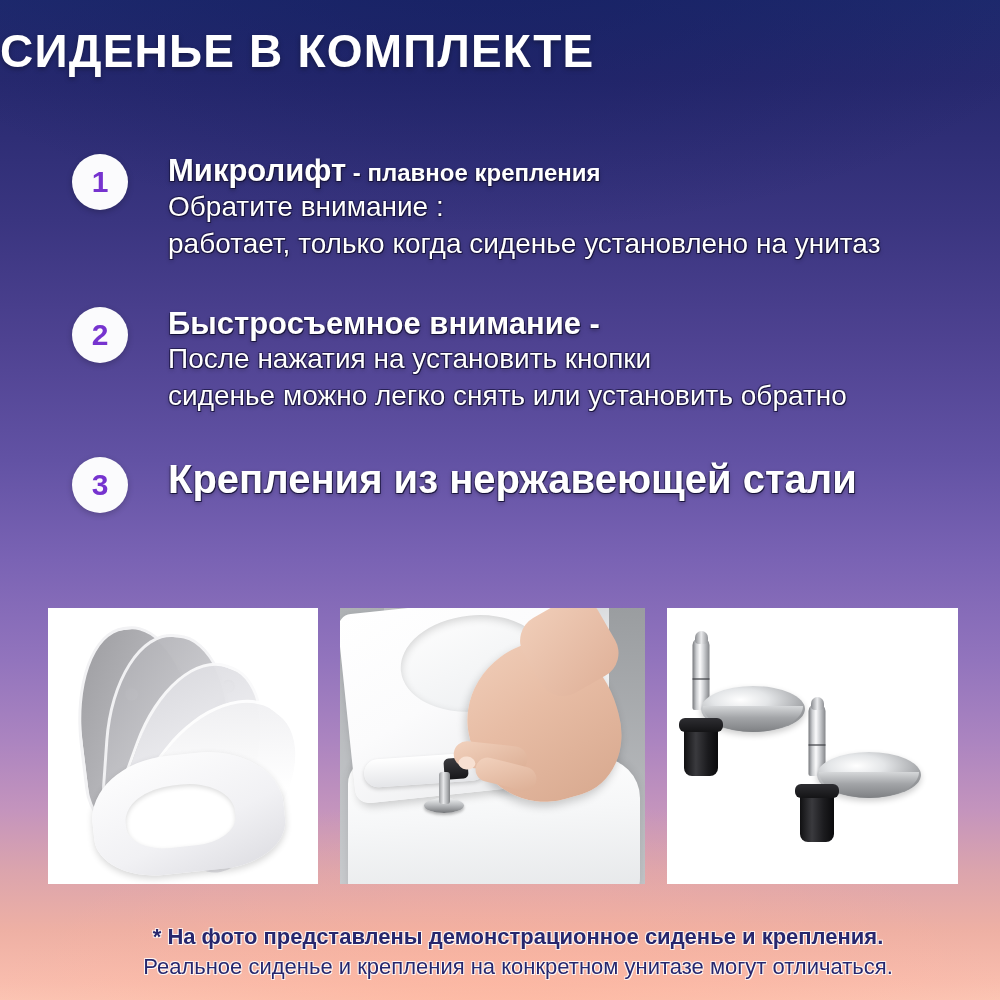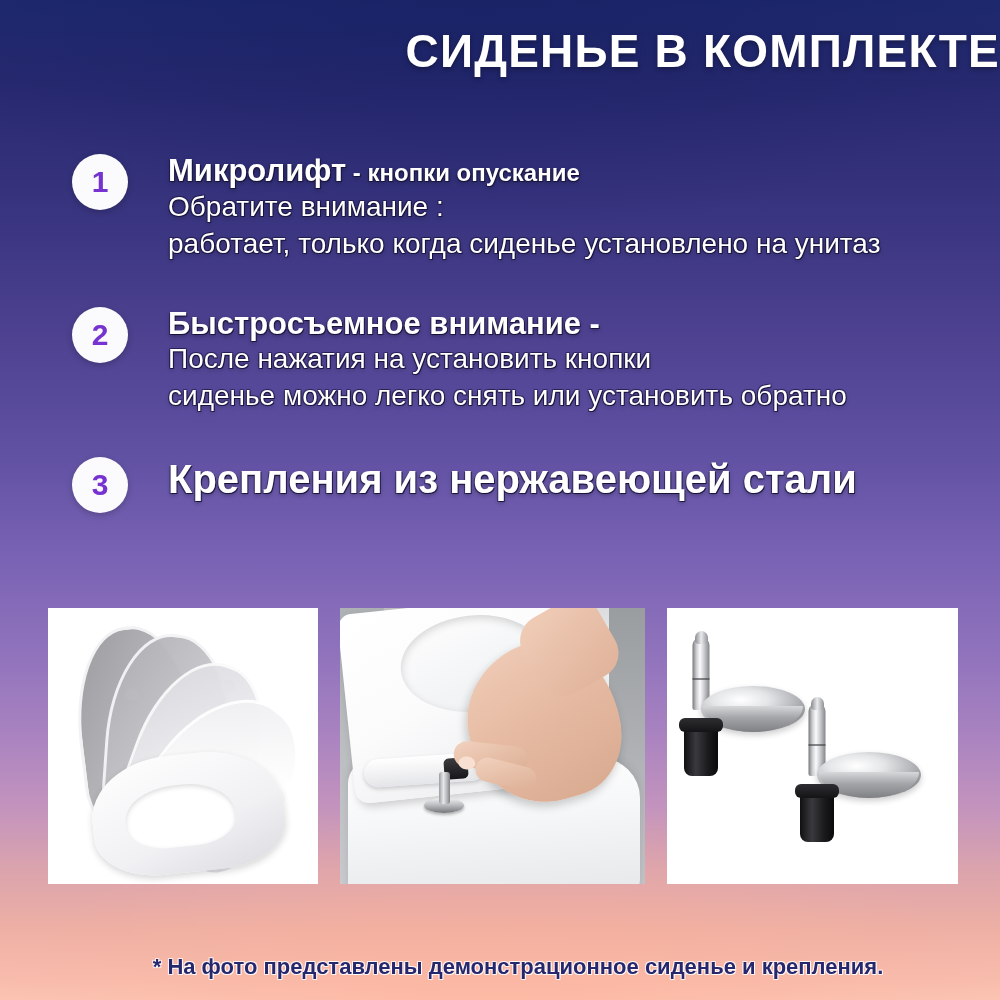--- a/index.html
+++ b/index.html
@@ -48,21 +48,21 @@
       radial-gradient(ellipse 720px 340px at 50% 104%, rgba(255,176,150,0.55), rgba(255,176,150,0) 72%),
       radial-gradient(ellipse 900px 420px at 48% -6%, rgba(18,26,92,0.55), rgba(18,26,92,0) 70%);
   }
 
   
   .title {
     position: absolute;
     top: 24px;
     left: 0;
     width: 1000px;
-    text-align: right;
+    text-align: left;
     color: #ffffff;
     font-size: 46px;
     font-weight: bold;
     letter-spacing: 1.2px;
     text-transform: uppercase;
     text-shadow: 0 2px 5px rgba(0,0,0,0.35);
     z-index: 3;
   }
 
   
@@ -444,21 +444,21 @@
 
 <div class="poster">
 
   <div class="title">СИДЕНЬЕ В КОМПЛЕКТЕ</div>
 
   <div class="features">
 
     <div class="feature f1">
       <div class="badge">1</div>
       <div class="feature-text">
-        <div class="feat-head"><span>Микролифт</span><span class="tail"> - кнопки опускание</span></div>
+        <div class="feat-head"><span>Микролифт</span><span class="tail"> - плавное крепления</span></div>
         <div class="feat-line">Обратите внимание :</div>
         <div class="feat-line">работает, только когда сиденье установлено на унитаз</div>
       </div>
     </div>
 
     <div class="feature f2">
       <div class="badge">2</div>
       <div class="feature-text">
         <div class="feat-head">Быстросъемное внимание -</div>
         <div class="feat-line">После нажатия на установить кнопки</div>
@@ -531,15 +531,16 @@
           <span class="rim"></span>
           <span class="plug"></span>
         </div>
       </div>
     </div>
 
   </div>
 
   <div class="footnote">
     <div class="fn-line bold">* На фото представлены демонстрационное сиденье и крепления.</div>
+    <div class="fn-line">Реальное сиденье и крепления на конкретном унитазе могут отличаться.</div>
   </div>
 
 </div>
 
 </body></html>

